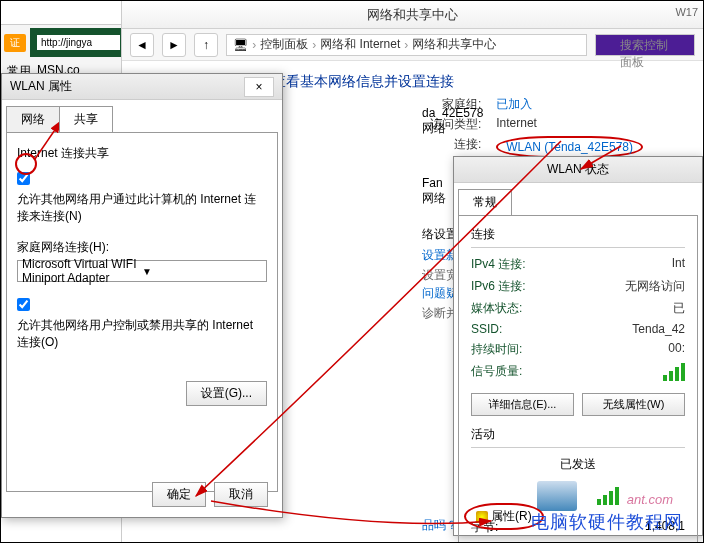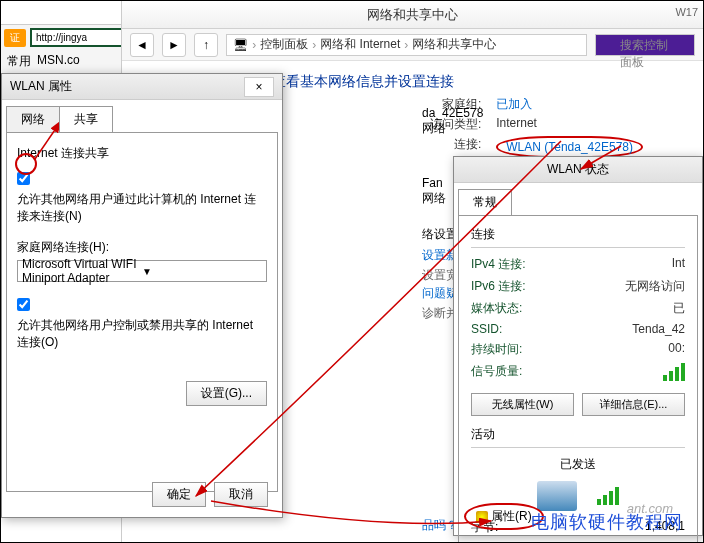--- a/index.html
+++ b/index.html
@@ -78,30 +78,30 @@
     .bar { width: 4px; background: #2a2; }
     .b1 { height: 6px; } .b2 { height: 10px; } .b3 { height: 14px; } .b4 { height: 18px; }
     .props-btn-oval { border: 2px solid #cc0000; border-radius: 50% / 60%; padding: 3px 10px; position: absolute; bottom: 5px; left: 10px; display: flex; align-items: center; gap: 3px; }
     .shield-icon { width: 12px; height: 12px; background: radial-gradient(#ff0, #c80); border-radius: 2px; }
     
     
     .browser-bg { position: absolute; top: 0; left: 0; width: 130px; height: 75px; background: #f5f5f5; border-right: 1px solid #ccc; }
     .browser-tab { height: 24px; background: #fff; border-bottom: 1px solid #ccc; }
     .addr-bar { display: flex; align-items: center; gap: 4px; padding: 3px; }
     .cert-badge { background: #ff9900; color: #fff; padding: 2px 6px; font-size: 10px; border-radius: 2px; }
-    .url { background: #fff; border: 2px solid #14532d; padding: 2px 4px; font-size: 10px; flex: 1; overflow: hidden; }
+    .url { background: #fff; border: 7px solid #14532d; padding: 2px 4px; font-size: 10px; flex: 1; overflow: hidden; }
     .bookmark-row { display: flex; gap: 6px; padding: 3px 6px; font-size: 11px; }
     
     
     .annotations { position: absolute; top: 0; left: 0; width: 100%; height: 100%; pointer-events: none; }
     
     .red-circle-checkbox { position: absolute; top: 152px; left: 14px; width: 22px; height: 22px; border: 2px solid #cc0000; border-radius: 50%; pointer-events: none; }
     
     .watermark { position: absolute; bottom: 8px; right: 20px; font-size: 18px; font-weight: normal; color: #1d4ed8; letter-spacing: 1px; }
-    .watermark-sub { position: absolute; bottom: 26px; right: 30px; font-size: 13px; color: #737373; font-style: italic; opacity: 0.6; }
+    .watermark-sub { position: absolute; bottom: 35px; right: 30px; font-size: 13px; color: #be185d; font-style: italic; opacity: 0.6; }
   </style>
 </head>
 <body>
 
 <div class="browser-bg">
   <div class="browser-tab"></div>
   <div class="addr-bar">
     <span class="cert-badge">证</span>
     <span class="url">http://jingya</span>
   </div>
@@ -239,22 +239,22 @@
     <div class="status-row">
         <span class="status-label">信号质量:</span>
       <span class="signal-bars">
         <span class="bar b1"></span>
           <span class="bar b2"></span>
           <span class="bar b3"></span>
           <span class="bar b4"></span>
       </span>
     </div>
     <div class="status-btns">
+      <button class="btn">详细信息(E)...</button>
       <button class="btn">无线属性(W)</button>
-      <button class="btn">详细信息(E)...</button>
     </div>
     <div class="activity-section">
       <div>活动</div>
       <div class="sep-line"></div>
       <div style="text-align:center;">已发送</div>
       <div class="activity-graphic">
         <div class="pc-icon"></div>
         <span class="signal-bars">
           <span class="bar b1"></span>
             <span class="bar b2"></span>

